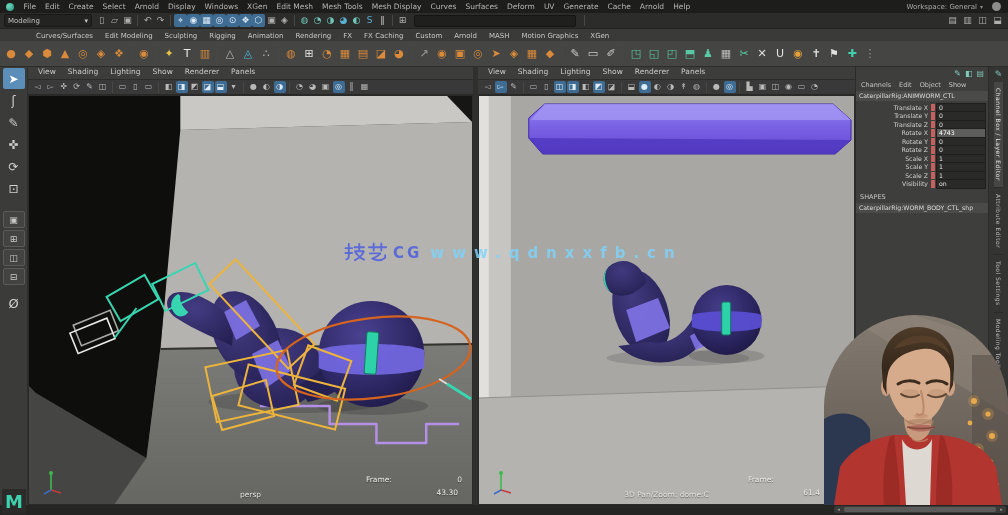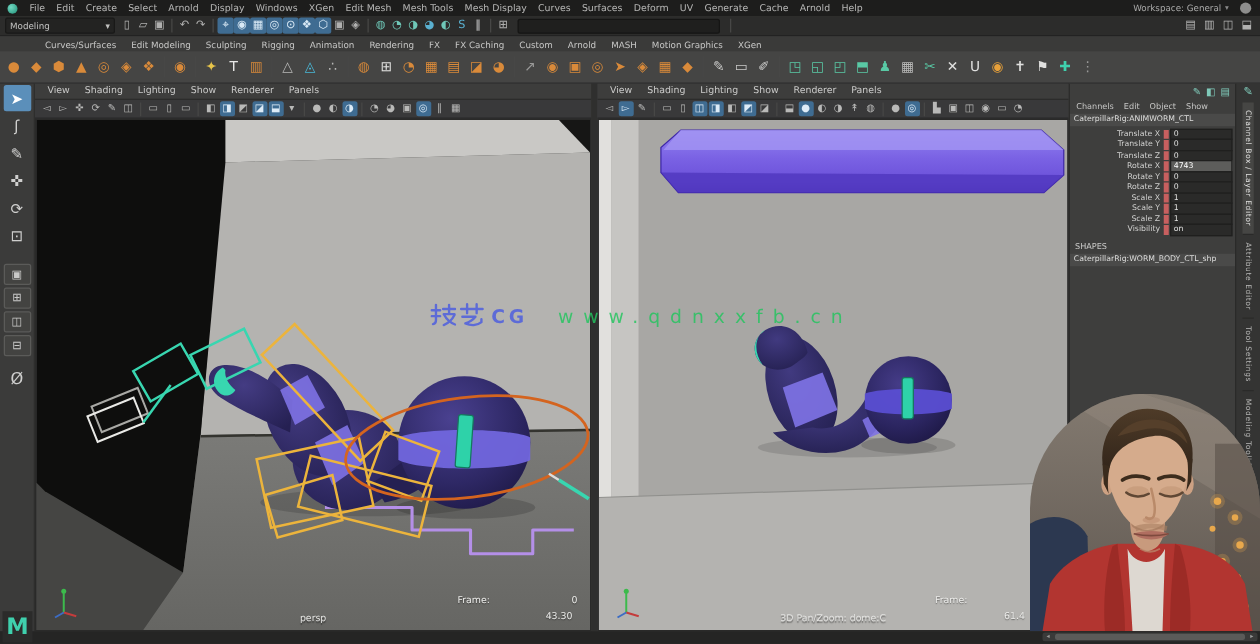--- a/index.html
+++ b/index.html
@@ -99,21 +99,21 @@
 #mlogo{position:absolute;left:2px;top:489px;width:24px;height:25px;background:#2b2b2a;color:#3fd0ad;
   font-size:18px;font-weight:bold;display:flex;align-items:center;justify-content:center;z-index:5}
 .time-scrollbar{position:absolute;left:834px;top:506px;width:172px;height:7px;background:#3a3a39;
   border-radius:2px;display:flex;align-items:center;z-index:60}
 .ts-arrow{font-size:5px;color:#9a9a99;width:9px;text-align:center;line-height:7px}
 .ts-handle{flex:1;height:5px;background:#5b5b59;border-radius:2px;margin:0 1px}
 
 #watermark{position:absolute;left:344px;top:241px;display:flex;align-items:flex-end;z-index:40;opacity:.82}
 .wm-hanzi{width:21px;height:21px;margin-right:2px}
 .wm-cg{font-size:15px;font-weight:bold;color:#4b5ce0;letter-spacing:3px;margin-left:3px}
-.wm-url{font-size:15px;font-weight:normal;color:#22c55e;letter-spacing:8px;margin-left:24px;white-space:nowrap}
+.wm-url{font-size:15px;font-weight:bold;color:#7dd3fc;letter-spacing:8px;margin-left:8px;white-space:nowrap}
 
 #webcam{position:absolute;left:824px;top:315px;width:184px;height:190px;border-radius:95px 95px 0 0;
   overflow:hidden;z-index:50}
 #webcam svg{display:block;width:100%;height:100%}
 </style>
 </head>
 <body>
 
 <div id="app">
 

